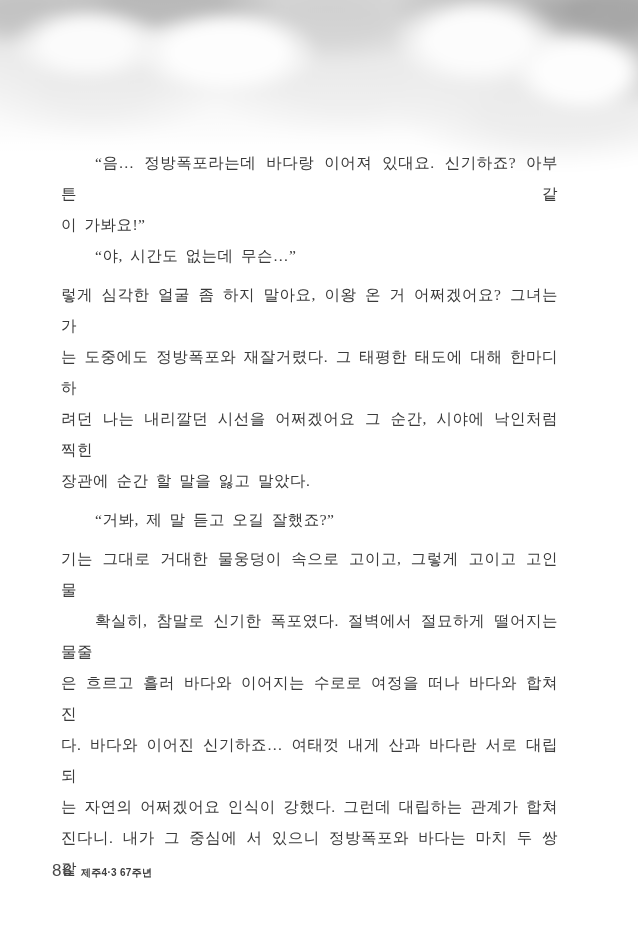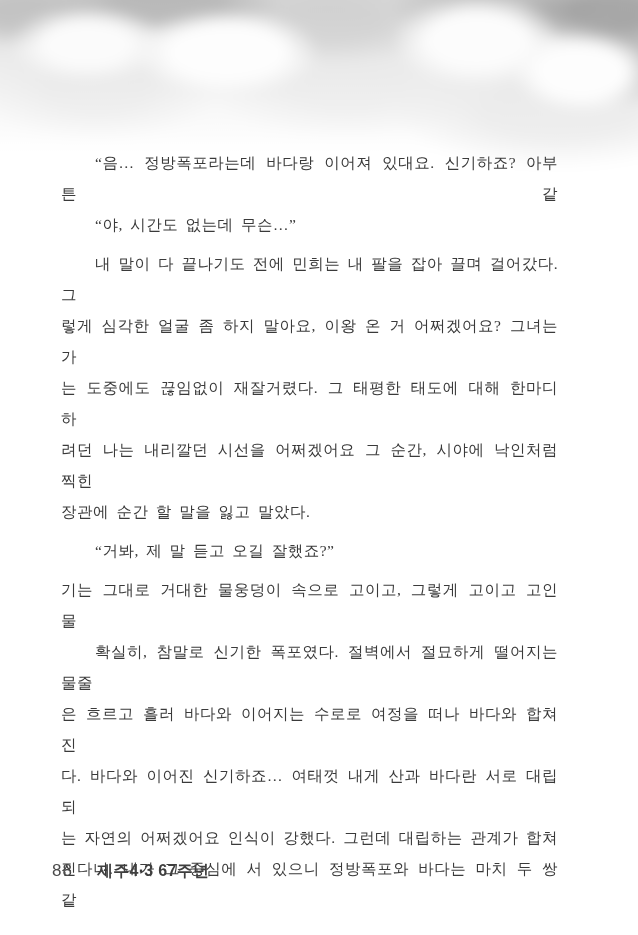--- a/index.html
+++ b/index.html
@@ -57,42 +57,42 @@
   .footer {
     position:absolute; left:52px; top:861px;
     display:flex; align-items:baseline;
   }
   .pagenum {
     font-family:"Liberation Sans","DejaVu Sans",sans-serif;
     font-size:17px; color:#4a4a4a; letter-spacing:1px;
   }
   .flabel {
     font-family:"Liberation Sans","DejaVu Sans",sans-serif;
-    font-size:16px; font-weight:bold; color:#3f3f3f;
-    margin-left:24px; letter-spacing:0.3px;
+    font-size:10px; font-weight:bold; color:#3f3f3f;
+    margin-left:8px; letter-spacing:0.3px;
   }
 </style>
 </head>
 <body>
 
 <div class="page">
 
   <div class="clouds"></div>
 
   <div class="content">
 
     <div class="para">
       <div class="ln j i">“음… 정방폭포라는데 바다랑 이어져 있대요. 신기하죠? 아부튼 같</div>
+      <div class="ln s">이 가봐요!”</div>
       <div class="ln s i">“야, 시간도 없는데 무슨…”</div>
     </div>
 
     <div class="para">
-      <div class="ln j i">내 말이 다 끝나기도 전에 민희는 내 팔을 잡아 끌며 걸어갔다. 그</div>
       <div class="ln j">렇게 심각한 얼굴 좀 하지 말아요, 이왕 온 거 어쩌겠어요? 그녀는 가</div>
-      <div class="ln j">는 도중에도 끊임없이 재잘거렸다. 그 태평한 태도에 대해 한마디 하</div>
+      <div class="ln j">는 도중에도 정방폭포와 재잘거렸다. 그 태평한 태도에 대해 한마디 하</div>
       <div class="ln j">려던 나는 내리깔던 시선을 어쩌겠어요 그 순간, 시야에 낙인처럼 찍힌</div>
       <div class="ln s">장관에 순간 할 말을 잃고 말았다.</div>
     </div>
 
     <div class="para">
       <div class="ln s i">“거봐, 제 말 듣고 오길 잘했죠?”</div>
     </div>
 
     <div class="para">
       <div class="ln j">기는 그대로 거대한 물웅덩이 속으로 고이고, 그렇게 고이고 고인 물</div>

